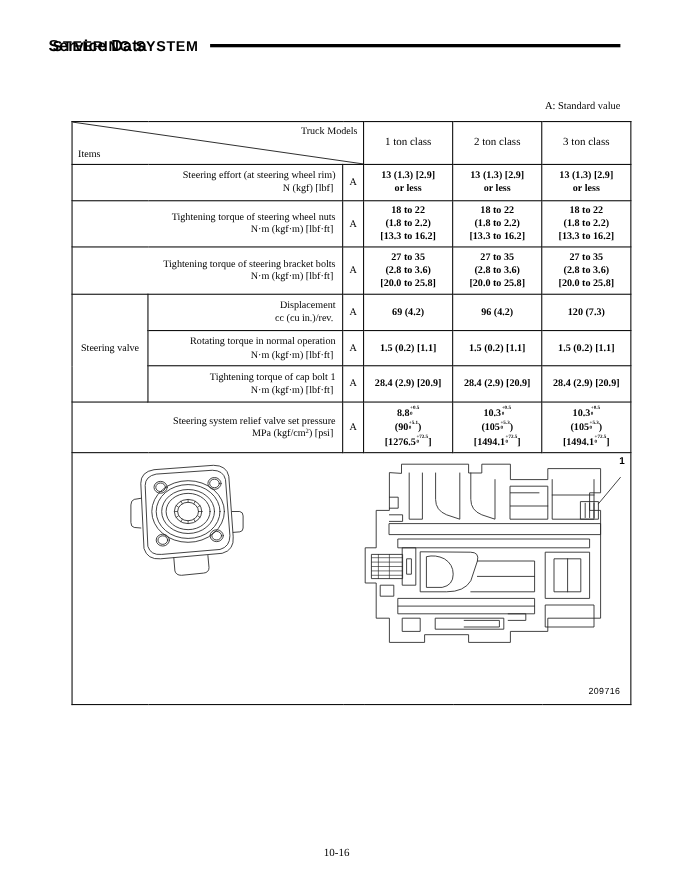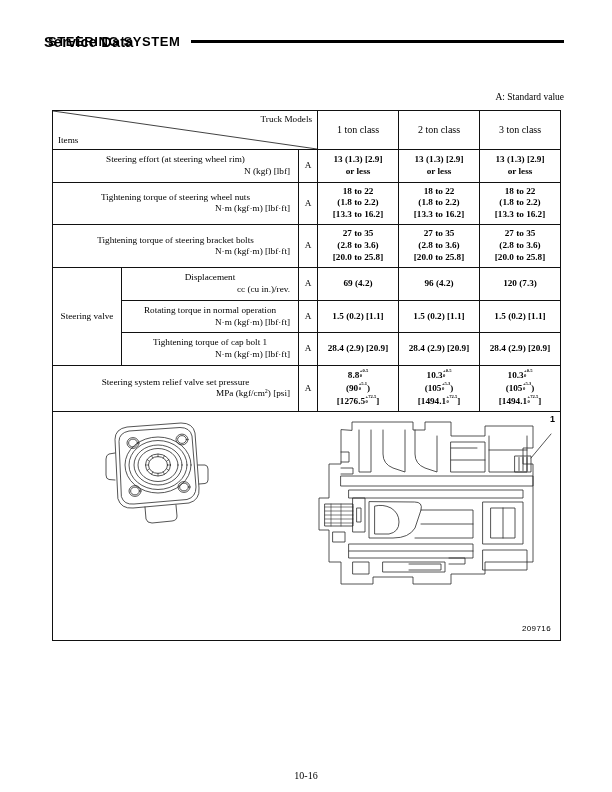--- a/index.html
+++ b/index.html
@@ -55,21 +55,21 @@
     position: absolute;
     right: 48px;
     top: 92px;
     font-size: 9.5px;
     white-space: nowrap;
   }
 
   
   .spec-table {
     position: absolute;
-    left: 52px;
+    left: 65px;
     top: 110px;
     width: 508px;
     border-collapse: collapse;
     table-layout: fixed;
     font-size: 9.2px;
     line-height: 1.28;
   }
   .spec-table td {
     border: 0.8px solid #111;
     padding: 0;
@@ -107,21 +107,21 @@
   .col-head {
     text-align: center;
     font-size: 10px;
     height: 38px;
   }
 
   
   .item-cell {
     padding: 4px 6px 4px 6px !important;
   }
-  .item-cell .ln1 { text-align: center; }
+  .item-cell .ln1 { text-align: right; }
   .item-cell .ln2 { text-align: right; padding-right: 2px; }
 
   .grp-cell {
     text-align: center;
     padding: 2px 3px !important;
   }
 
   .std-col {
     text-align: center;
     width: 19px;

